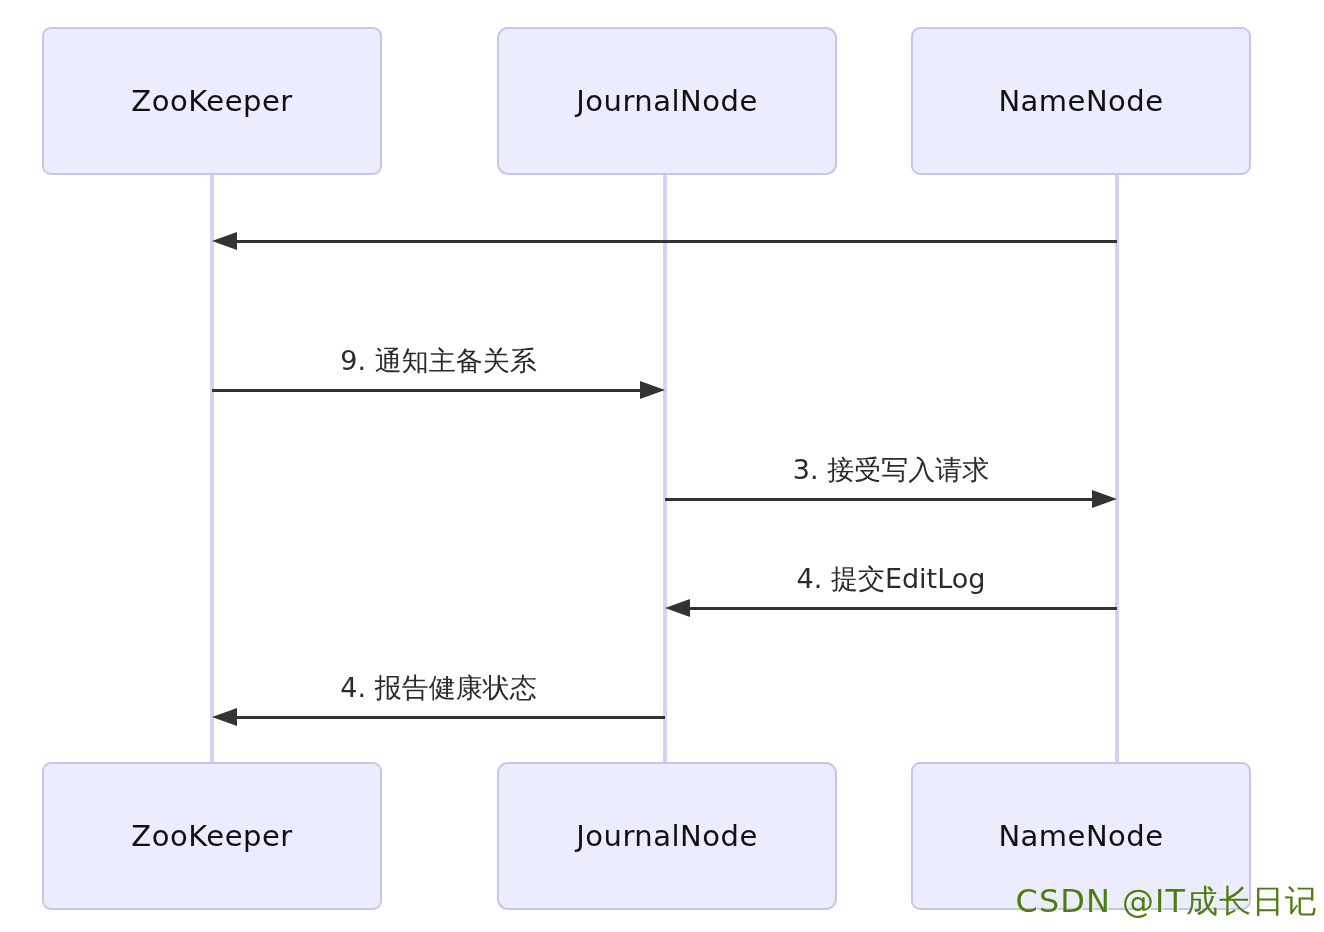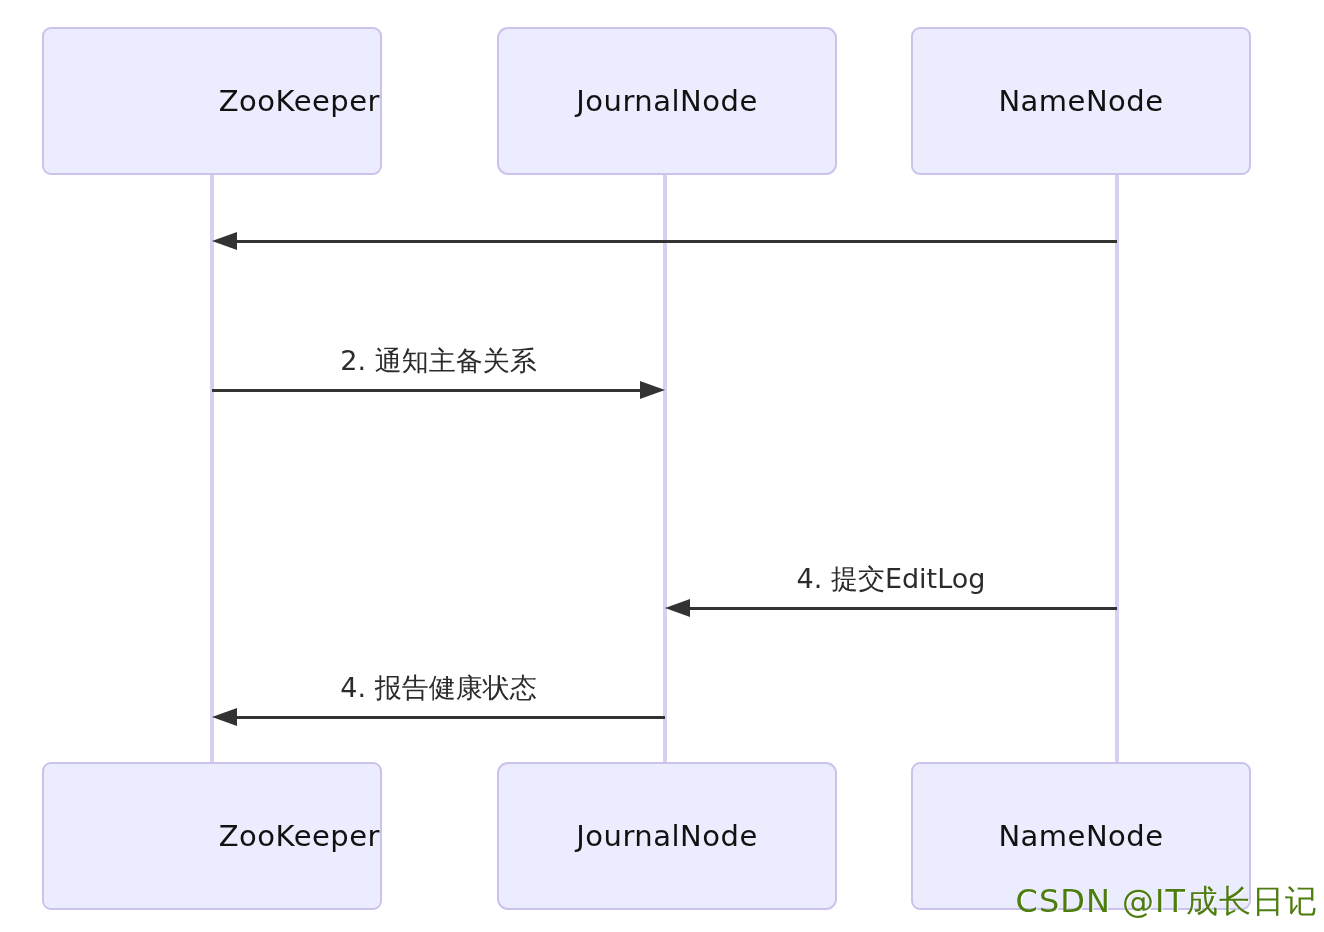--- a/index.html
+++ b/index.html
@@ -32,21 +32,21 @@
     height: 148px;
     background: #ECECFF;
     border: 2px solid #CBC3EC;
     border-radius: 9px;
     display: flex;
     align-items: center;
     justify-content: center;
   }
   .row-top { top: 27px; }
   .row-bottom { top: 762px; }
-  .col-a { left: 42px; justify-content: flex-end; }
+  .col-a { left: 42px; }
   .col-b { left: 497px; border-radius: 11px; }
   .col-c { left: 911px; text-align: center; }
   .actor-label {
     font-size: 29px;
     color: #111111;
     letter-spacing: 0.5px;
   }
 
   
   .message {
@@ -121,27 +121,34 @@
   </div>
 
   <div class="message m1">
     <div class="msg-arrow arrow-left">
       <span class="head"></span>
       <span class="shaft"></span>
     </div>
   </div>
 
   <div class="message m2">
-    <div class="msg-label">2. 通知主备关系</div>
+    <div class="msg-label">9. 通知主备关系</div>
     <div class="msg-arrow arrow-right">
       <span class="head"></span>
       <span class="shaft"></span>
     </div>
   </div>
 
+  <div class="message m3">
+    <div class="msg-label">3. 接受写入请求</div>
+    <div class="msg-arrow arrow-right">
+      <span class="head"></span>
+      <span class="shaft"></span>
+    </div>
+  </div>
 
   <div class="message m4">
     <div class="msg-label">4. 提交EditLog</div>
     <div class="msg-arrow arrow-left">
       <span class="head"></span>
       <span class="shaft"></span>
     </div>
   </div>
 
   <div class="message m5">

